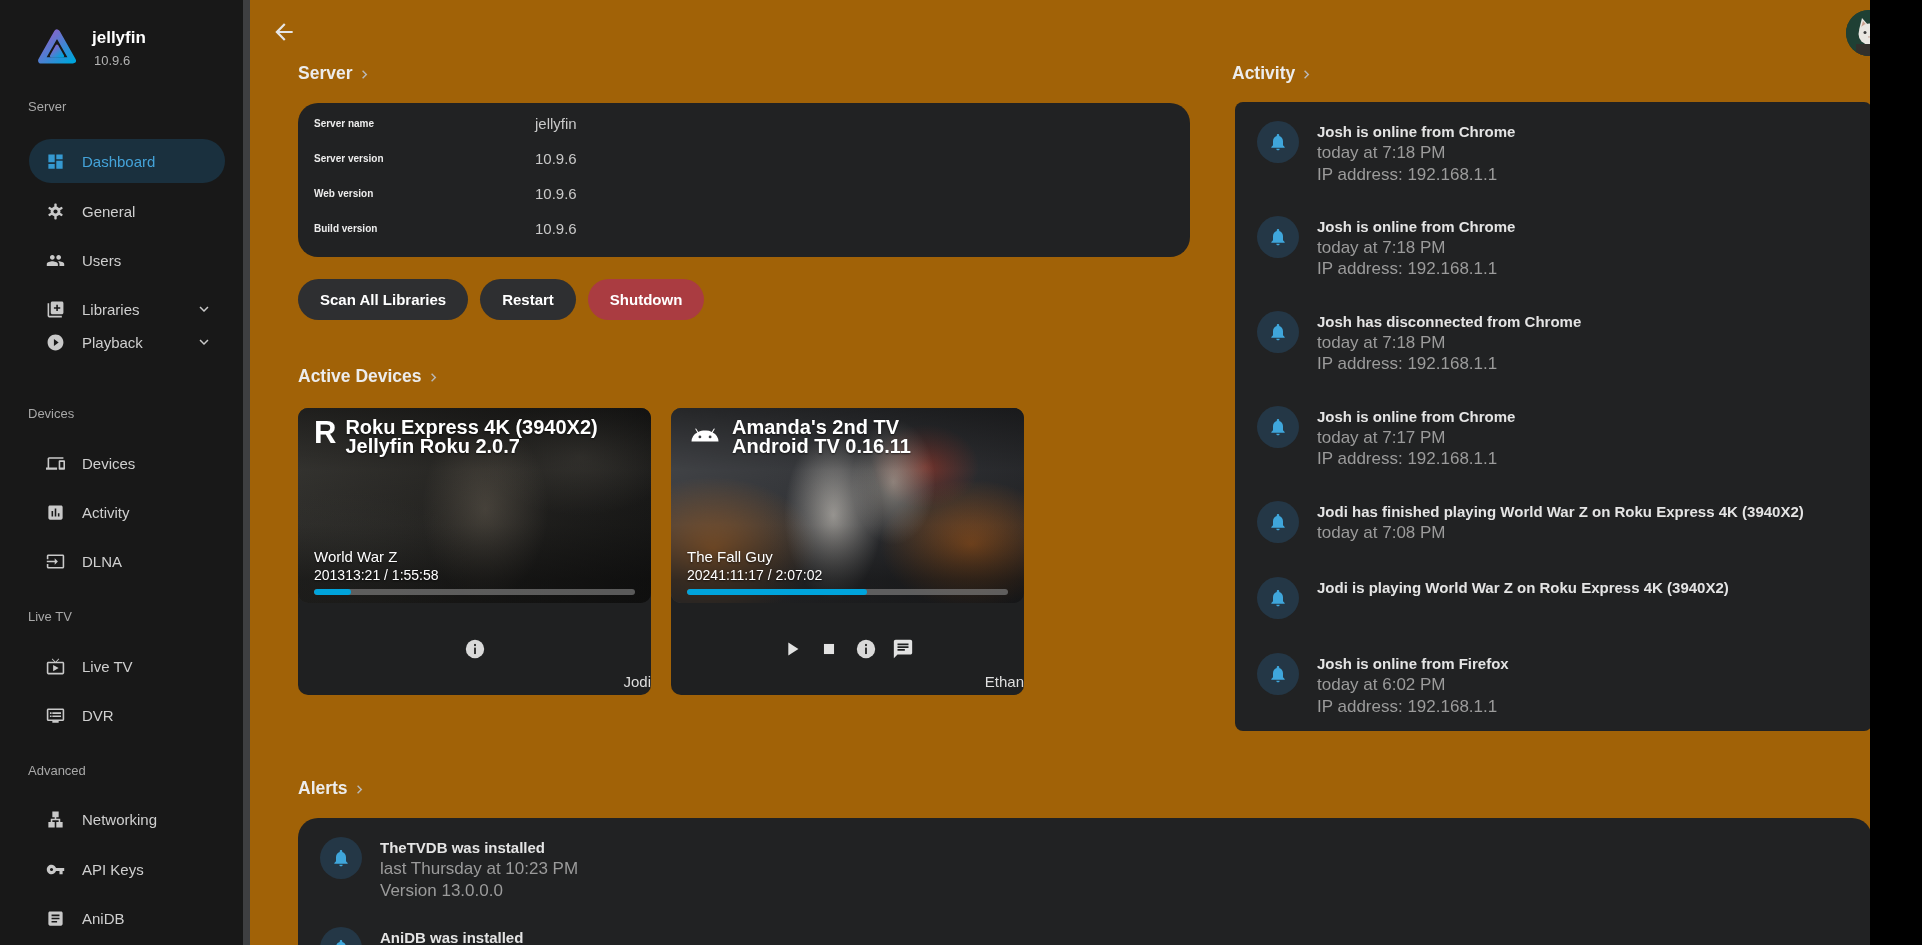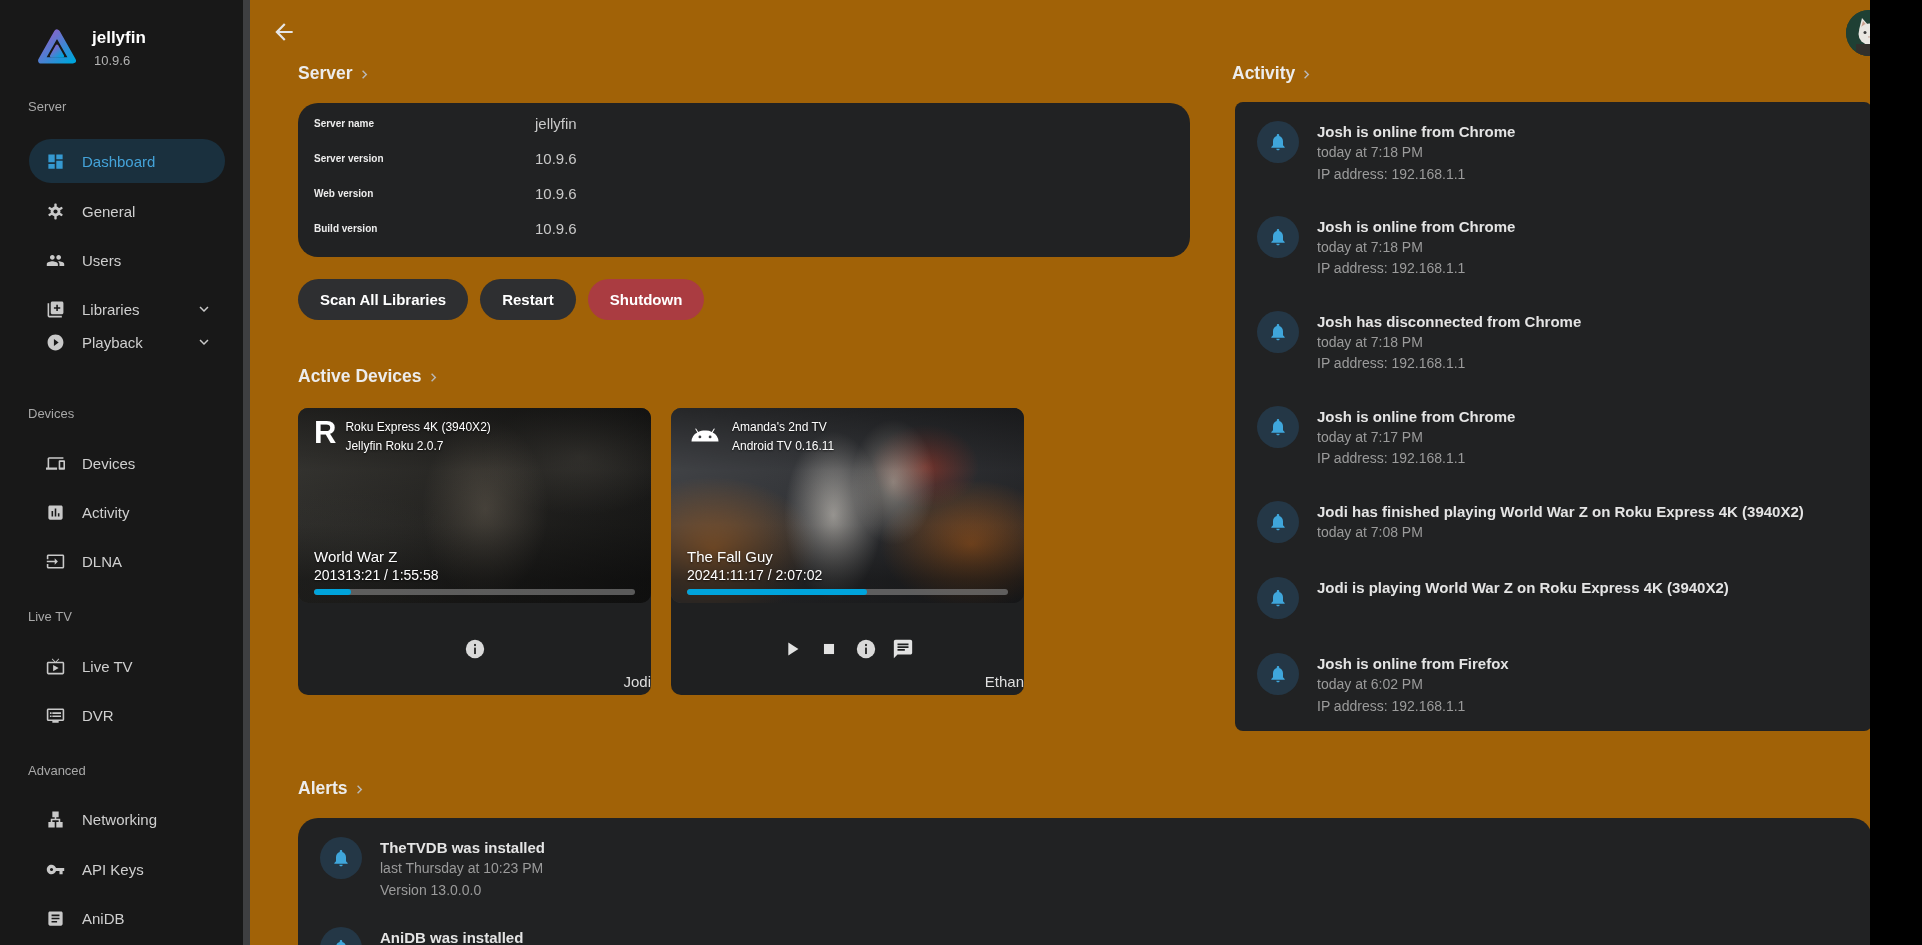--- a/index.html
+++ b/index.html
@@ -52,41 +52,41 @@
     radial-gradient(70px 120px at 46% 55%, rgba(225,220,212,.75), rgba(0,0,0,0) 70%),
     radial-gradient(60px 90px at 63% 38%, rgba(235,225,210,.55), rgba(0,0,0,0) 70%),
     radial-gradient(90px 70px at 72% 30%, rgba(205,60,40,.5), rgba(0,0,0,0) 60%),
     radial-gradient(140px 100px at 85% 70%, rgba(230,120,30,.6), rgba(0,0,0,0) 65%),
     radial-gradient(160px 110px at 12% 72%, rgba(235,130,35,.55), rgba(0,0,0,0) 65%),
     linear-gradient(115deg,#4a4c50 0%,#3a3c40 45%,#26272a 100%);}
   .dev-media::after{content:"";position:absolute;inset:0;background:linear-gradient(180deg,rgba(8,8,8,.55),rgba(8,8,8,.12) 32%,rgba(8,8,8,.2) 60%,rgba(8,8,8,.55) 88%);}
   .dev-head{position:absolute;left:16px;top:8px;display:flex;gap:9px;z-index:2;}
   .plat-roku{font-size:31px;font-weight:800;color:#fff;line-height:34px;}
   .plat-android{width:36px;display:flex;align-items:center;}
-  .dev-head-lines{font-size:12px;color:#fff;line-height:19px;padding-top:2px;text-shadow:0 1px 2px rgba(0,0,0,.6);}
+  .dev-head-lines{font-size:20px;color:#fff;line-height:19px;padding-top:2px;text-shadow:0 1px 2px rgba(0,0,0,.6);font-weight:bold;}
   .dev-meta{position:absolute;left:16px;right:16px;bottom:8px;z-index:2;color:#fff;text-shadow:0 1px 2px rgba(0,0,0,.6);}
   .dev-title{font-size:15px;line-height:19px;}
   .dev-sub{display:flex;font-size:14px;line-height:19px;}
   .pbar{margin-top:4px;height:6px;border-radius:3px;background:rgba(130,130,130,.65);overflow:hidden;}
   .pfill{height:6px;border-radius:3px;background:#00a4dc;width:0;}
   .dev-foot{position:absolute;left:0;top:211px;width:353px;height:92px;text-align:right;padding-top:17px;}
   .ctl-row{display:flex;justify-content:center;align-items:center;gap:13px;height:26px;}
   .ctl{width:24px;height:24px;display:inline-flex;align-items:center;justify-content:center;cursor:pointer;}
   .ctl svg{width:22px;height:22px;fill:#e2e2e2;}
   .dev-user{margin-top:11px;font-size:15px;color:#dedede;}
 
   
   .panel{position:absolute;background:#212223;border-radius:8px;}
   .act-item{display:flex;margin-bottom:31px;}
   .act-item.short{margin-bottom:34px;}
   .bell-circle{flex:0 0 42px;width:42px;height:42px;border-radius:50%;background:#243746;display:flex;align-items:center;justify-content:center;}
   .bell-circle svg{width:20px;height:20px;fill:#3fa6db;}
   .act-text{margin-left:18px;min-width:0;}
   .act-title{font-size:15px;font-weight:600;color:#e4e4e4;line-height:21.3px;}
-  .act-line{font-size:14px;color:#9b9b9b;line-height:21.3px;}
+  .act-line{font-size:17px;color:#9b9b9b;line-height:21.3px;}
 
   
   .main-scroll-track{position:absolute;left:1909px;top:0;width:10px;height:945px;background:#232425;}
   .main-scroll-thumb{position:absolute;left:1909px;top:9px;width:10px;height:202px;background:#46484a;cursor:pointer;}
   .scroll-arrow{position:absolute;left:1911px;width:0;height:0;border-left:4px solid transparent;border-right:4px solid transparent;}
   .scroll-arrow.up{top:2px;border-bottom:5px solid #8a8a8a;}
   .scroll-arrow.down{top:938px;border-top:5px solid #8a8a8a;}
   .edge-strip{position:absolute;left:1919px;top:0;width:3px;height:945px;background:#0a0a0a;}
   .edge-accent{position:absolute;left:1919px;width:3px;background:#2b6cb8;}
 </style>

